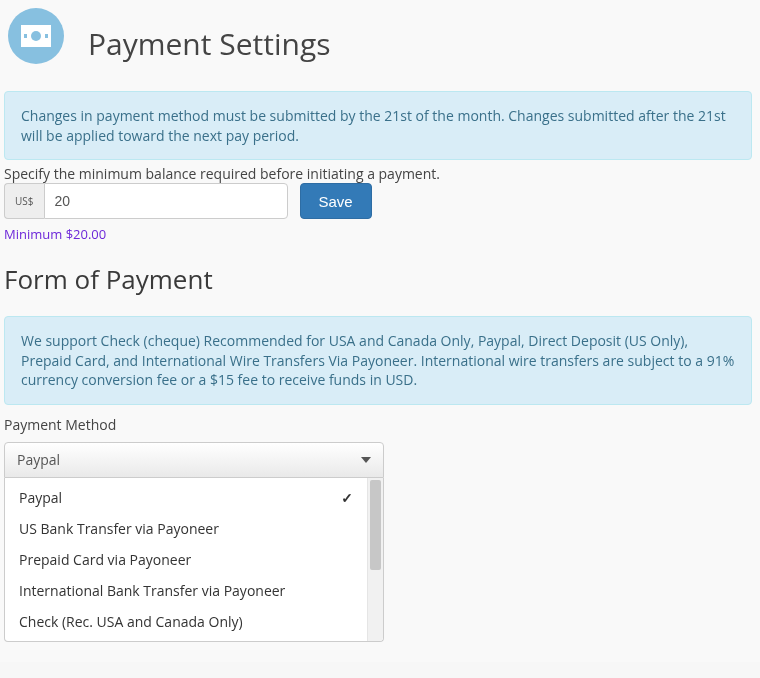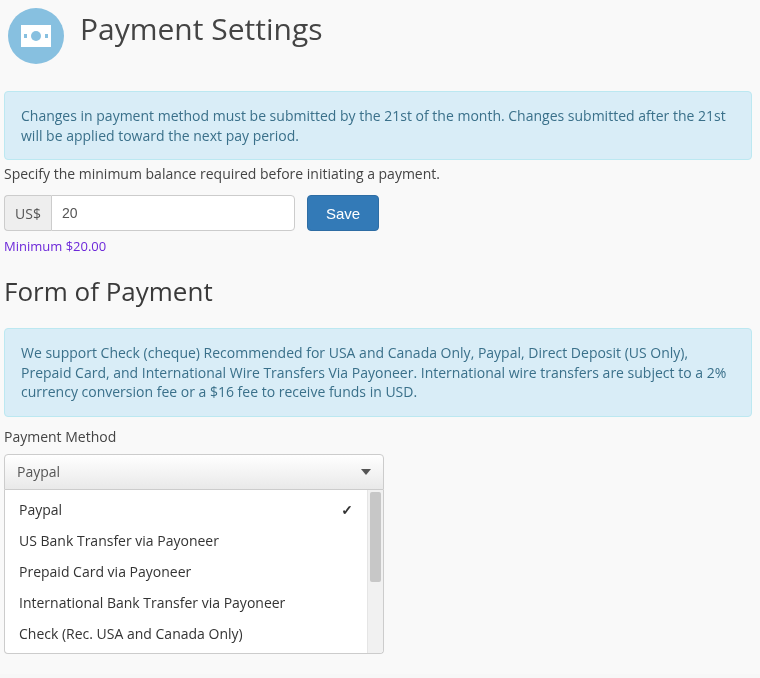--- a/index.html
+++ b/index.html
@@ -9,40 +9,40 @@
     background: #f7f7f7;
     color: #444;
     font-size: 14px;
   }
   .page {
     padding: 4px 8px 20px 4px;
     width: 760px;
     background: #f9f9f9;
   }
 
-  .header-row { display:flex; align-items:flex-start; gap:16px; padding: 4px 0 8px 4px;}
+  .header-row { display:flex; align-items:flex-end; gap:24px; padding: 4px 0 8px 4px;}
   .icon-circle {
     width:56px; height:56px; border-radius:50%;
     background:#87c0e0; display:flex; align-items:center; justify-content:center;
   }
   h1.page-title { font-size:30px; font-weight:400; color:#444; margin:0;}
   h2.section { font-size:26px; font-weight:400; color:#3a3a3a; margin: 18px 0 10px 0;}
-  .desc { color:#444; margin: 0 0 12px 0; font-size:14px;}
+  .desc { color:#444; margin: 0 0 0 0; font-size:14px;}
   .info-box {
     background:#d9edf7; border:1px solid #bce8f1; color:#3a708a;
     border-radius:4px; padding:14px 16px; font-size:14px; line-height:1.4;
     margin: 19px 0 4px 0;
   }
 
   .row-inline { display:flex; align-items:stretch; gap:12px; }
   .input-group { display:flex; height:36px;}
   .input-prefix {
     background:#eee; border:1px solid #ccc; border-right:none;
     border-radius:4px 0 0 4px; padding:0 10px; display:flex; align-items:center;
-    color:#555; font-size:14px;
+    color:#555; font-size:10px;
   }
   .text-input {
     width:244px; border:1px solid #ccc; border-radius:0 4px 4px 0;
     padding:0 10px; font-size:14px; outline:none; color:#555;
   }
   .btn-primary {
     background:#337ab7; color:#fff; border:1px solid #2e6da4;
     border-radius:4px; padding:8px 18px; font-size:15px; cursor:pointer;
     height:36px;
   }
@@ -110,21 +110,21 @@
     <div class="input-group">
       <span class="input-prefix">US$</span>
       <input class="text-input" type="text" value="20" style="">
     </div>
     <button class="btn-primary">Save</button>
   </div>
   <div class="hint">Minimum $20.00</div>
 
   <h2 class="section">Form of Payment</h2>
 
-  <div class="info-box">We support Check (cheque) Recommended for USA and Canada Only, Paypal, Direct Deposit (US Only), Prepaid Card, and International Wire Transfers Via Payoneer. International wire transfers are subject to a 2% currency conversion fee or a $16 fee to receive funds in USD.</div>
+  <div class="info-box">We support Check (cheque) Recommended for USA and Canada Only, Paypal, Direct Deposit (US Only), Prepaid Card, and International Wire Transfers Via Payoneer. International wire transfers are subject to a 91% currency conversion fee or a $15 fee to receive funds in USD.</div>
 
   <label class="field-label">Payment Method</label>
 
   <div class="dropdown">
     <div class="dropdown-toggle">
       <span>Paypal</span>
       <span class="caret"></span>
     </div>
     <div class="dropdown-menu">
       <ul class="dropdown-list">

